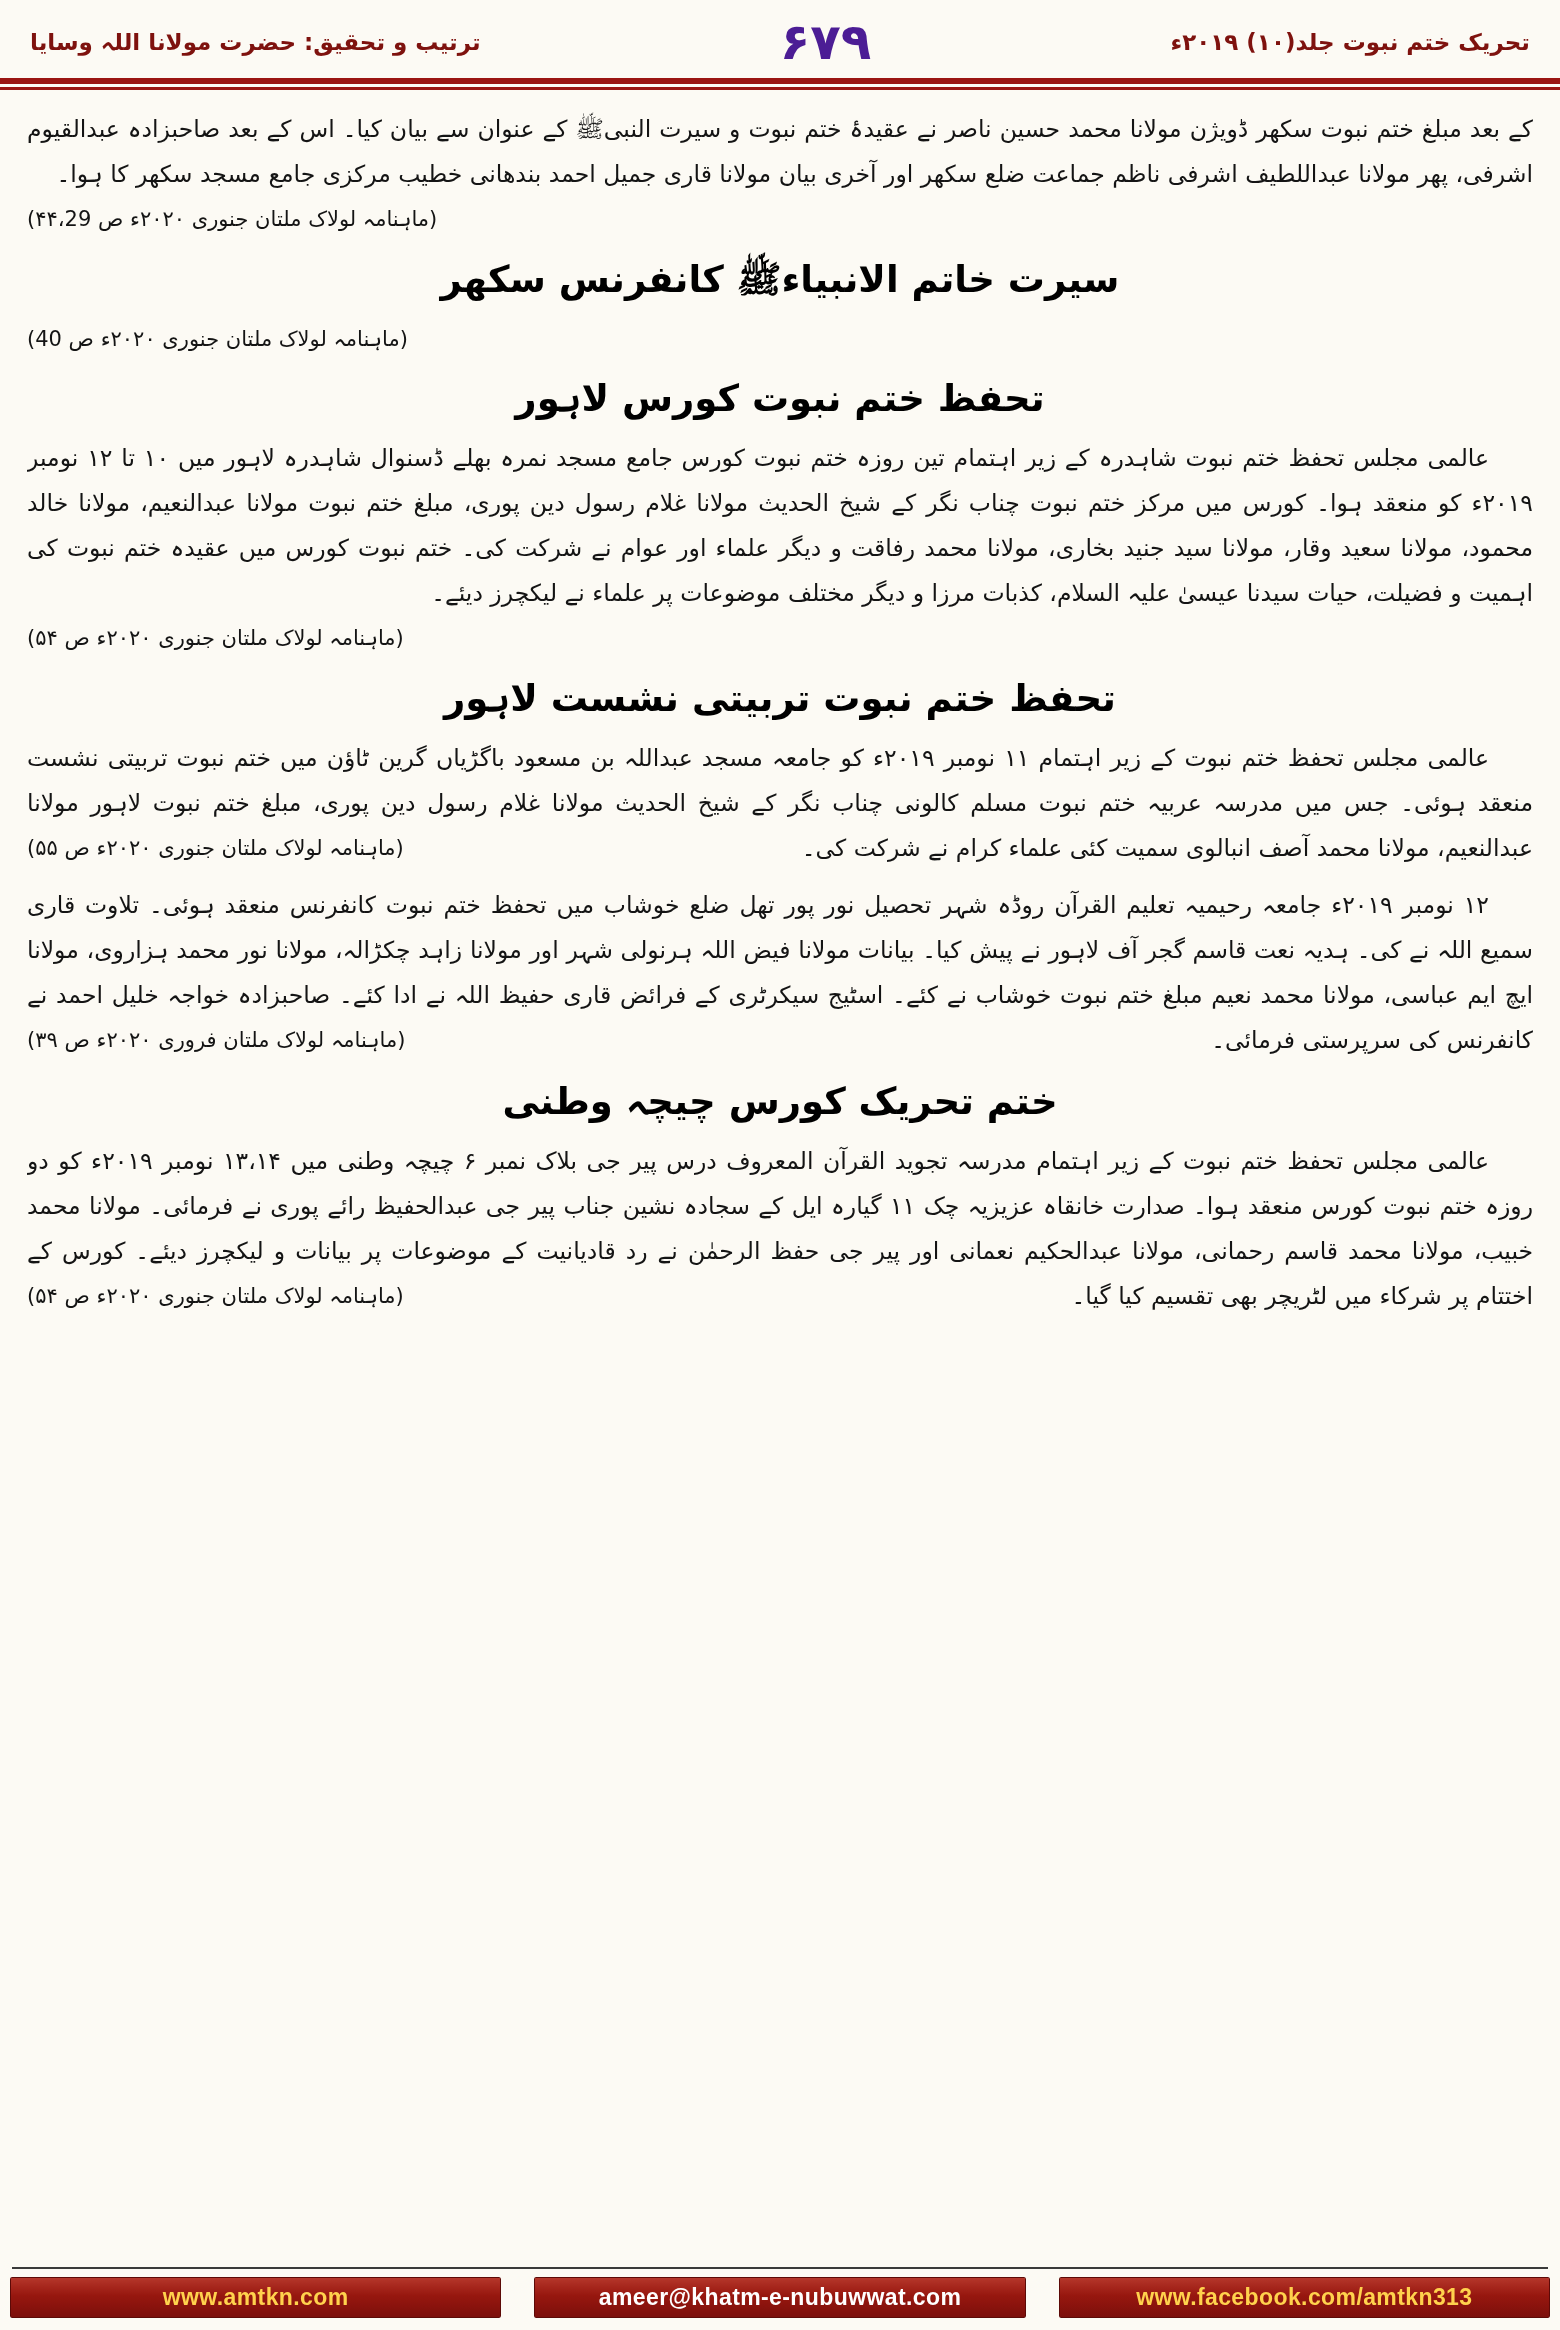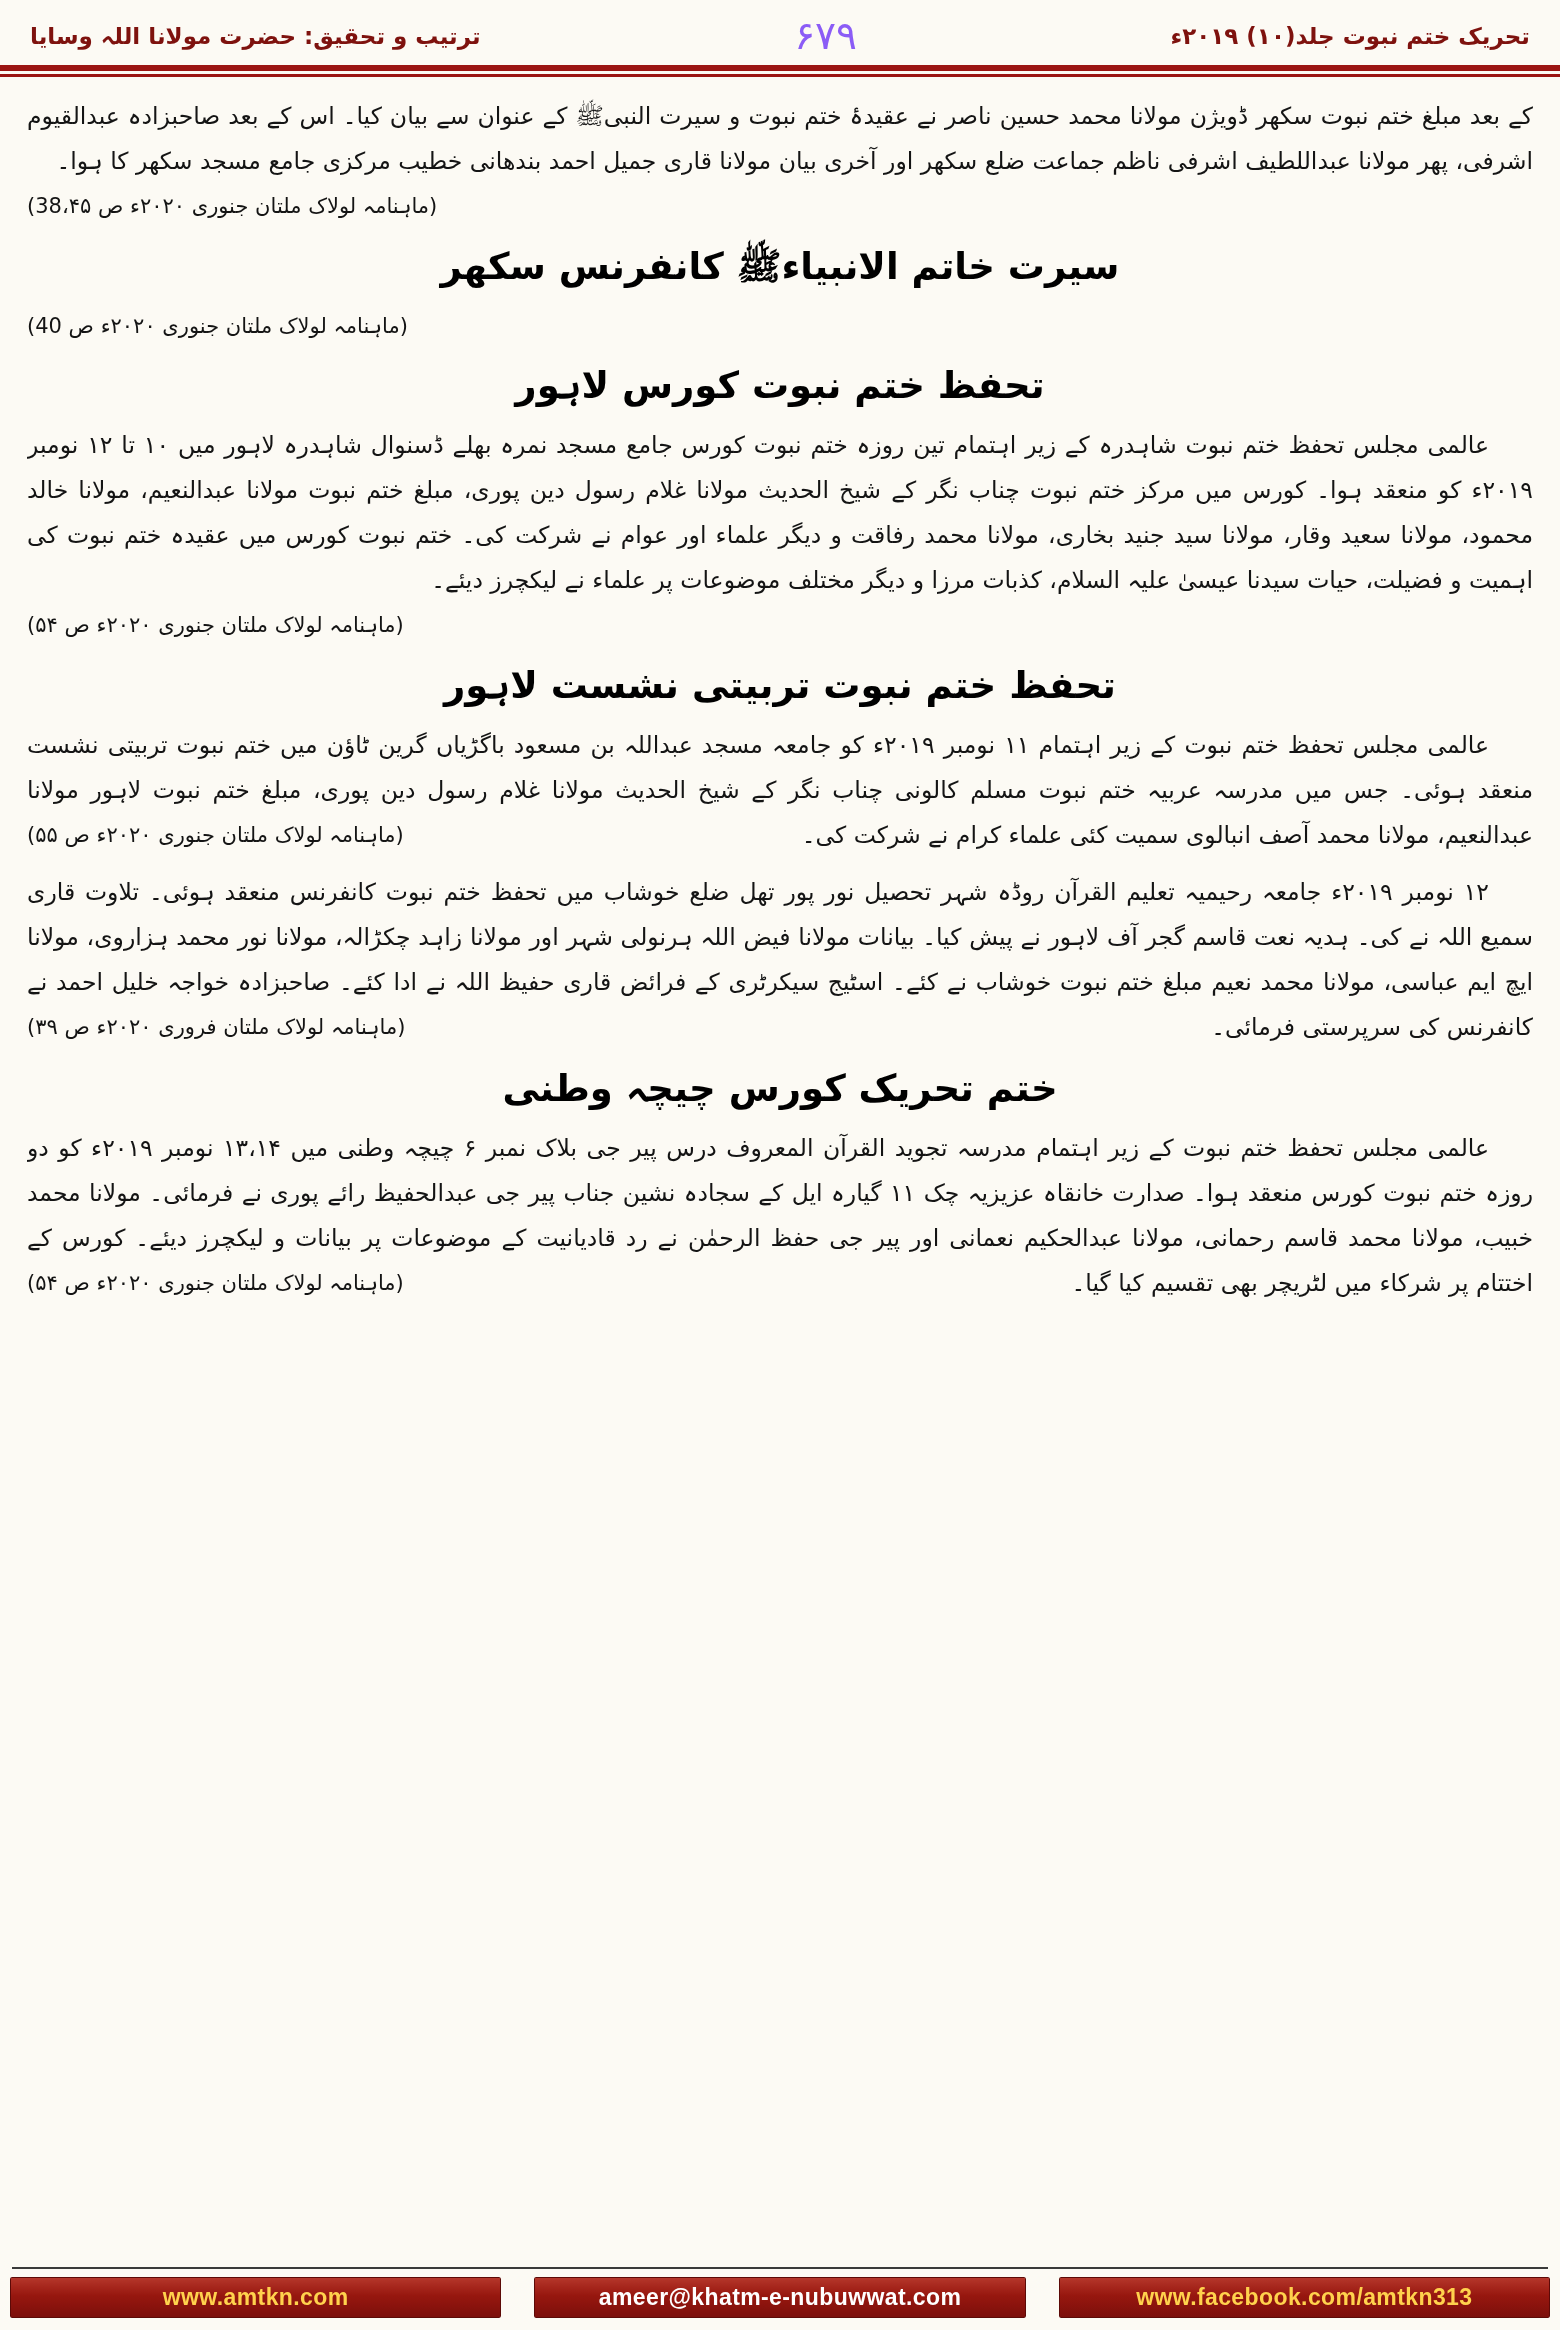--- a/index.html
+++ b/index.html
@@ -9,21 +9,21 @@
     display:flex; flex-direction:column;
     font-family:"DejaVu Sans", sans-serif;
     box-sizing:border-box;
   }
 
   
   .page-header {
     display:flex; justify-content:space-between; align-items:center;
     padding:13.4px 30px 3.4px; color:#7e120e; font-weight:bold; font-size:23px;
   }
-  .page-header .num { font-size:39px; color:#8b5cf6; font-weight:normal; }
+  .page-header .num { font-size:50px; color:#4c1d95; font-weight:bold; }
 
   .rule { width:100%; background:#9b1512; }
   .rule.thick { height:5.9px; margin-top:3.4px; }
   .rule.thin  { height:2.5px; margin-top:3.4px; margin-bottom:5px; }
 
   
   main {
     flex:1 1 auto; padding:11.8px 27px 0; color:#141414;
     font-size:23.5px; line-height:1.92; text-align:justify;
   }
@@ -62,21 +62,21 @@
   </header>
 
   <div class="rule thick"></div>
   <div class="rule thin"></div>
 
   <main dir="rtl" lang="ur">
 
     <section>
       <div class="para noindent">
         <span>کے بعد مبلغ ختم نبوت سکھر ڈویژن مولانا محمد حسین ناصر نے عقیدۂ ختم نبوت و سیرت النبیﷺ کے عنوان سے بیان کیا۔ اس کے بعد صاحبزادہ عبدالقیوم اشرفی، پھر مولانا عبداللطیف اشرفی ناظم جماعت ضلع سکھر اور آخری بیان مولانا قاری جمیل احمد بندھانی خطیب مرکزی جامع مسجد سکھر کا ہوا۔</span>
-        <span class="citation">(ماہنامہ لولاک ملتان جنوری ۲۰۲۰ء ص 38،۴۵)</span>
+        <span class="citation">(ماہنامہ لولاک ملتان جنوری ۲۰۲۰ء ص ۴۴،29)</span>
       </div>
     </section>
 
     <section>
       <h2 class="heading">سیرت خاتم الانبیاءﷺ کانفرنس سکھر</h2>
       <div class="para">
         <span class="citation">(ماہنامہ لولاک ملتان جنوری ۲۰۲۰ء ص 40)</span>
       </div>
     </section>
 

